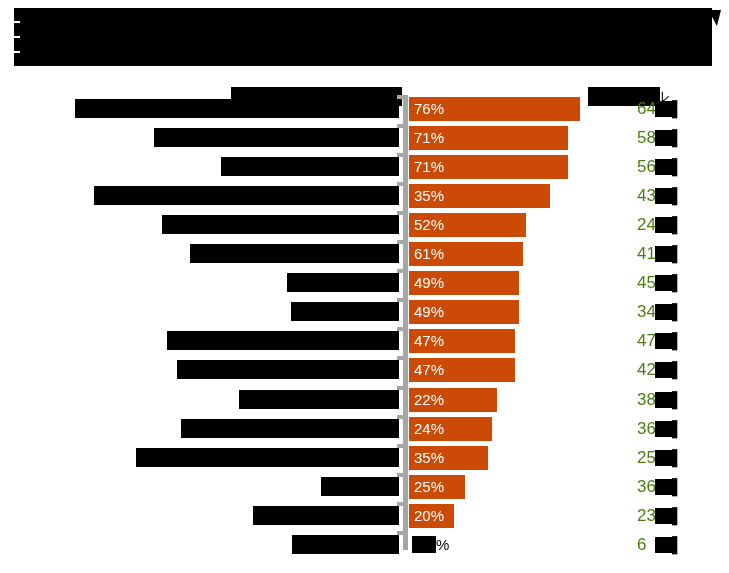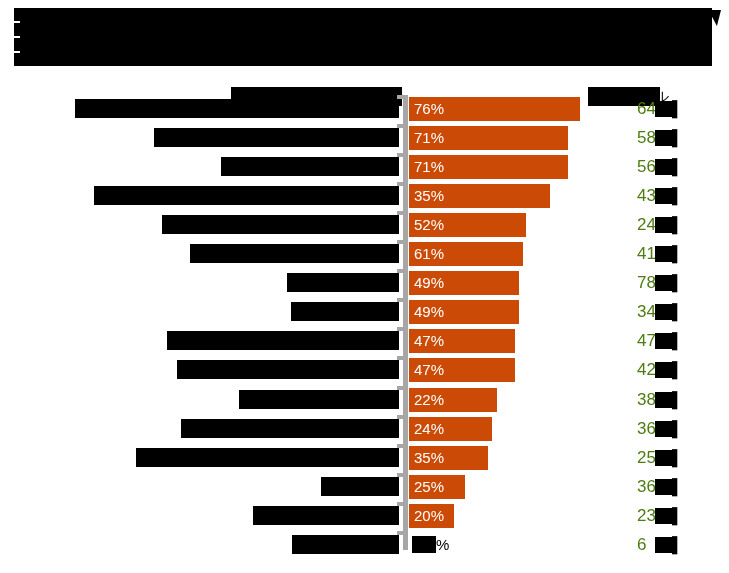--- a/index.html
+++ b/index.html
@@ -233,21 +233,21 @@
         <div class="bar-value">61%</div>
         <div class="scale-value">41</div>
         <div class="scale-redaction" style="left: 655px;"></div>
         <div class="scale-tail" style="left: 672px;">▌</div>
       </div>
       <div class="row" style="top: 174px;">
         <div class="cat-label" style="width: 112px; left: 287px;">███段</div>
         <div class="cat-glyph" style="left: 384px;">段</div>
         <div class="bar" style="width: 110px;"></div>
         <div class="bar-value">49%</div>
-        <div class="scale-value">78</div>
+        <div class="scale-value">45</div>
         <div class="scale-redaction" style="left: 655px;"></div>
         <div class="scale-tail" style="left: 672px;">▌</div>
       </div>
       <div class="row" style="top: 203px;">
         <div class="cat-label" style="width: 108px; left: 291px;">███画</div>
         <div class="cat-glyph" style="left: 384px;">画</div>
         <div class="bar" style="width: 110px;"></div>
         <div class="bar-value">49%</div>
         <div class="scale-value">34</div>
         <div class="scale-redaction" style="left: 655px;"></div>

